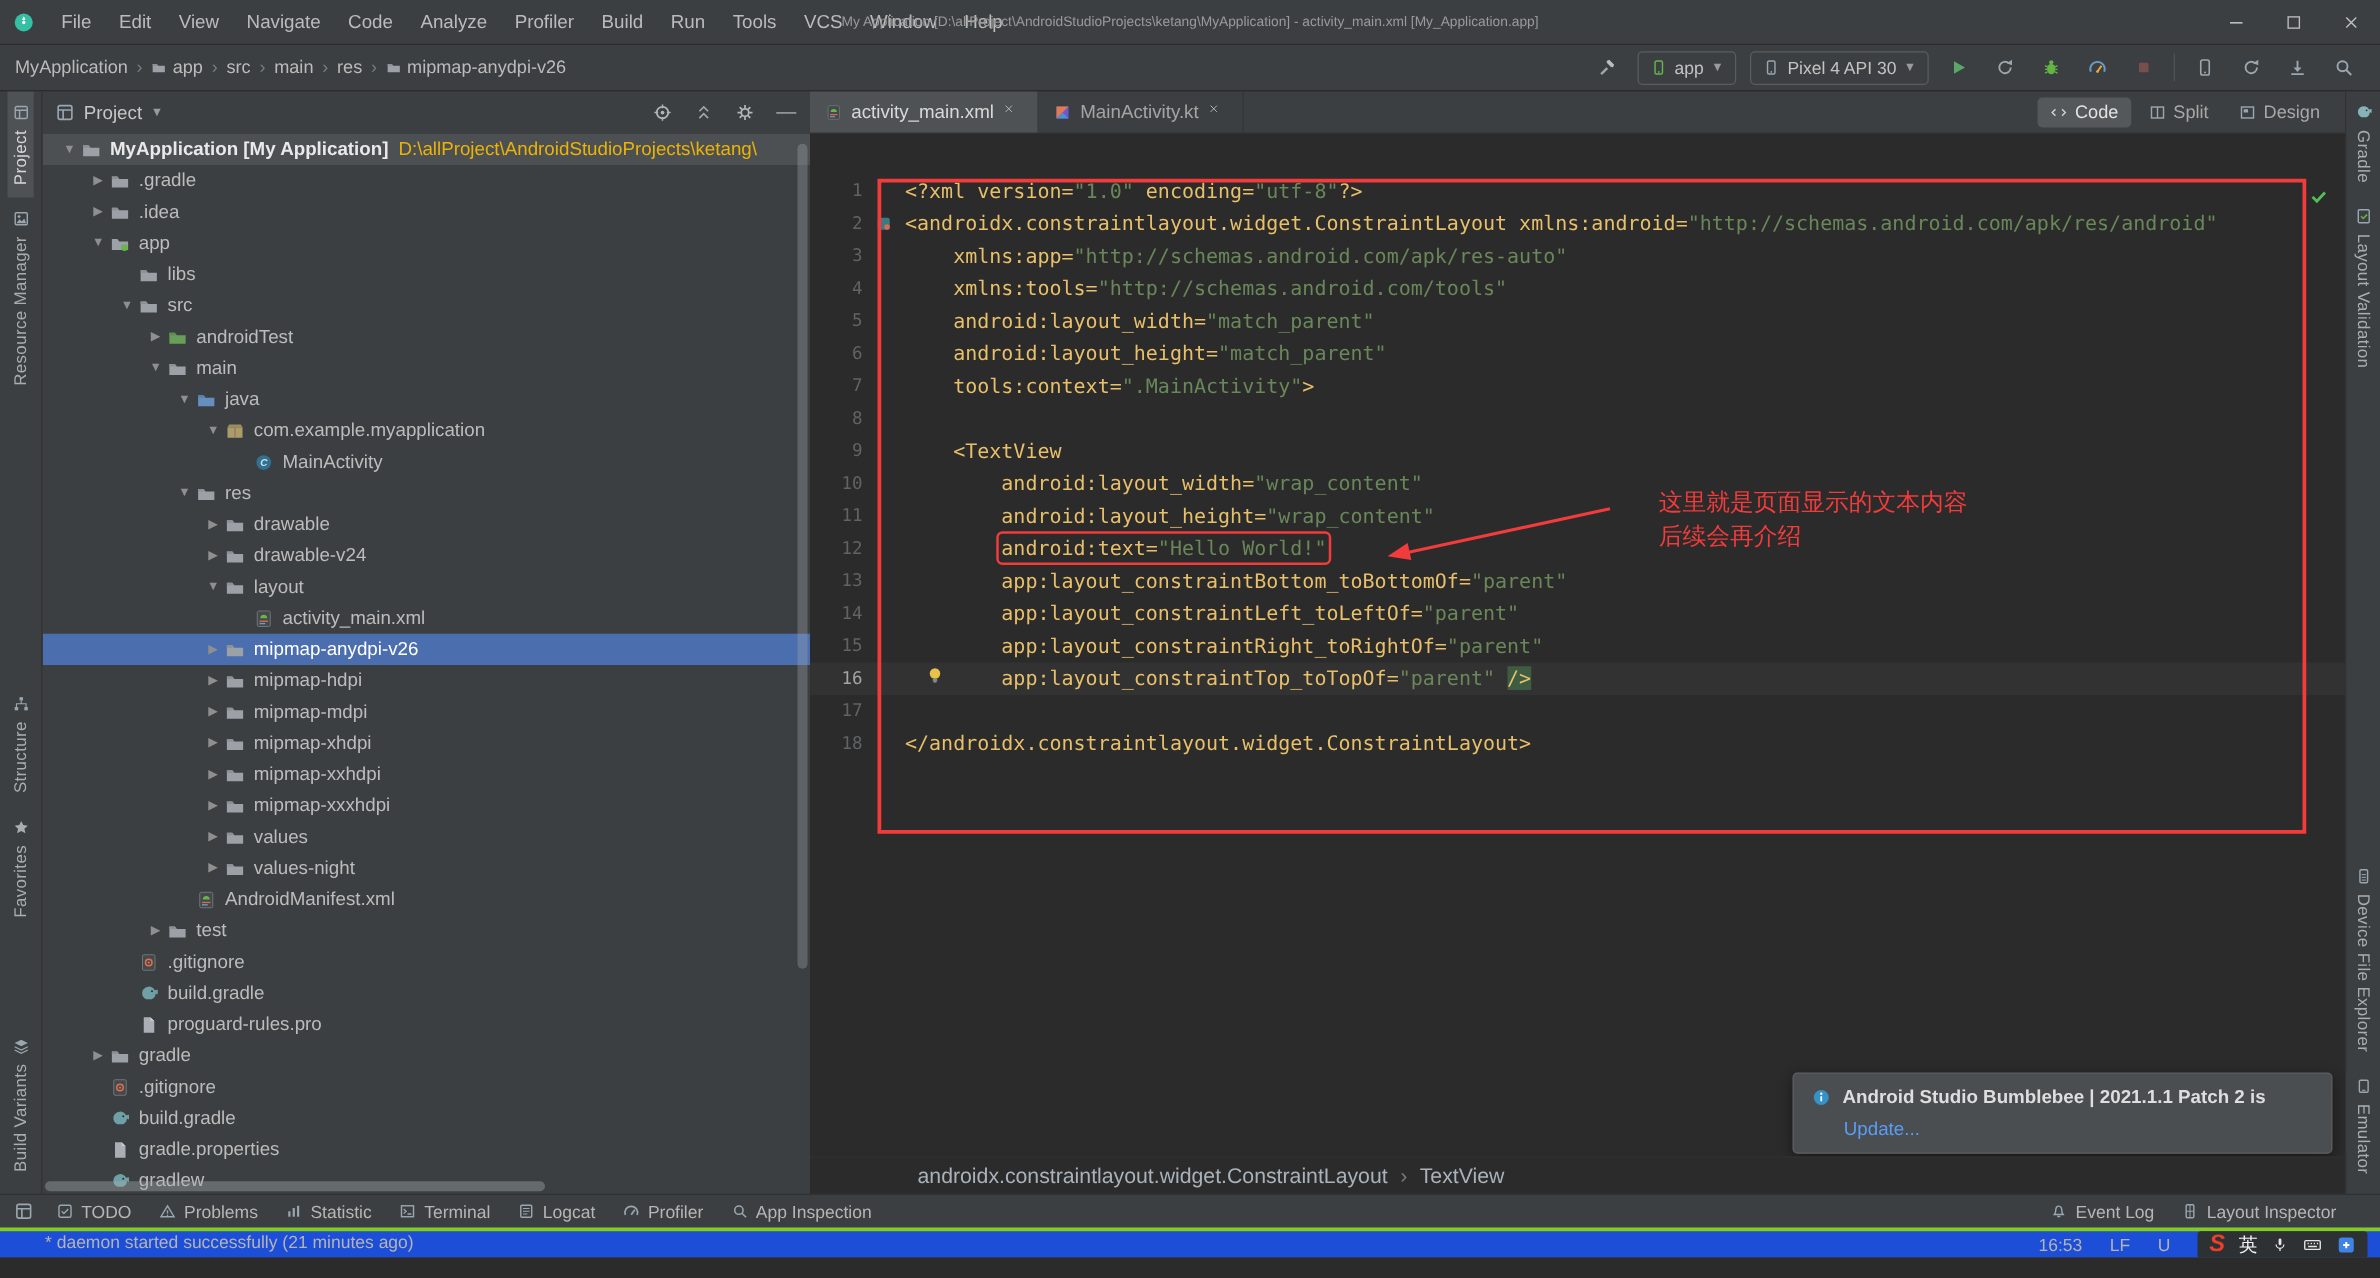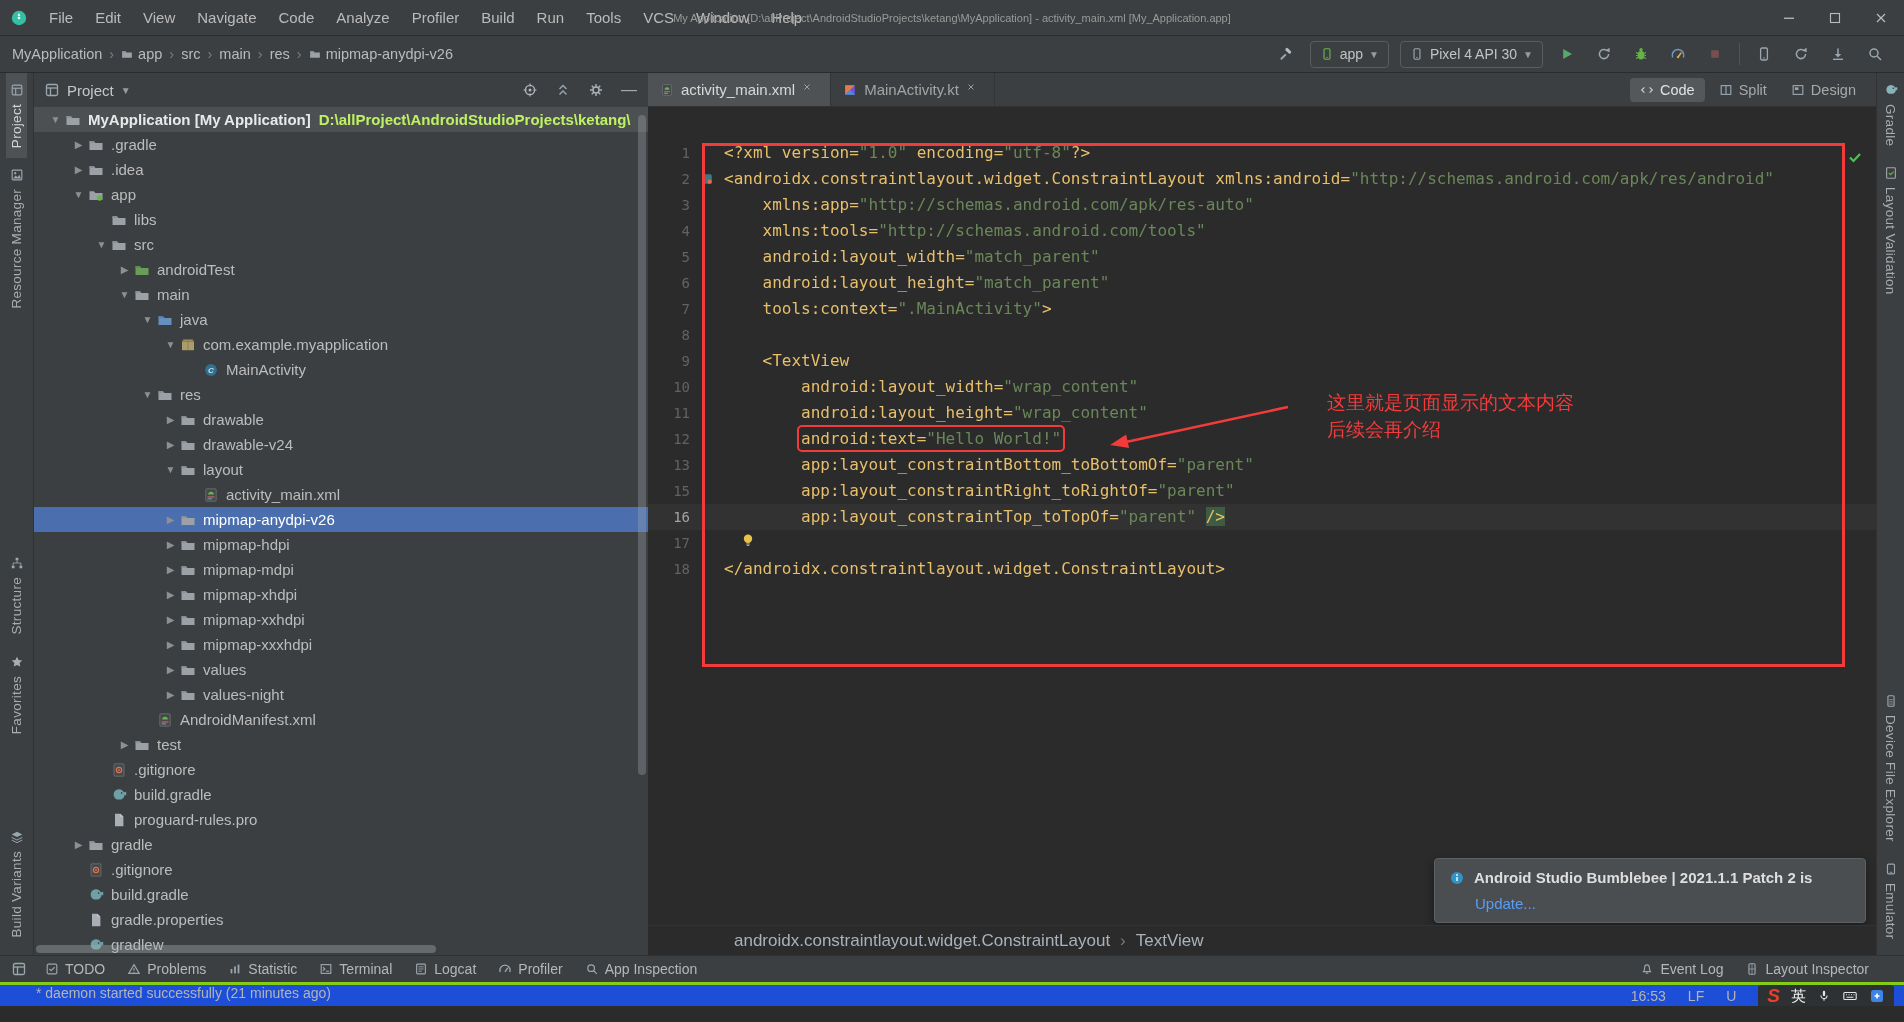--- a/index.html
+++ b/index.html
@@ -42,21 +42,21 @@
 #project-panel{position:absolute;left:34px;top:73px;width:614px;bottom:51px;background:#3c3f41;overflow:hidden}
 .pp-header{height:34px;display:flex;align-items:center;padding:0 10px;gap:7px;color:#c7c7c7;font-size:15px}
 .pp-header .sp{flex:1}
 .pp-hicon{display:inline-flex;width:18px;height:18px;align-items:center;justify-content:center;margin-left:8px}
 #project-tree{position:relative;height:calc(100% - 34px);overflow:hidden}
 .tree-row{display:flex;align-items:center;height:25px;white-space:nowrap;color:#bcbcbc;cursor:default}
 .tree-row.selected{background:#4b6eaf;color:#fff}
 .tree-row.rootrow{background:#4c5052;color:#e9e9e9;font-weight:bold}
 .chev{width:19px;color:#8f8f8f;font-size:10px;text-align:center;flex:none}
 .ticon{margin-right:7px}
-.tpath{color:#bef264;font-weight:bold;margin-left:8px}
+.tpath{color:#eab308;font-weight:normal;margin-left:8px}
 .pp-vscroll{position:absolute;right:2px;top:8px;width:8px;height:660px;background:rgba(169,175,179,.32);border-radius:4px}
 .pp-hscroll{position:absolute;left:2px;bottom:2px;height:8px;width:400px;background:rgba(169,175,179,.38);border-radius:4px}
 
 
 #editor-area{position:absolute;left:648px;top:73px;width:1228px;bottom:51px;display:flex;flex-direction:column;background:#2b2b2b}
 .tabbar{height:34px;background:#3c3f41;border-bottom:1px solid #323232;display:flex;align-items:center;padding-right:10px;flex:none}
 #editor-tabs{display:flex;height:100%}
 .ed-tab{display:flex;align-items:center;gap:7px;padding:0 12px;border-right:1px solid #333638;color:#a4a4a4;font-size:15px}
 .ed-tab.active{background:#4e5254;color:#d8d8d8}
 .tab-close svg{width:10px;height:10px}
@@ -830,20 +830,21 @@
           <div class="code-line"><span class="line-number">4</span><span class="gutter-col"></span><span class="code-text"><span class="tk-y">    xmlns:tools=</span><span class="tk-s">"http://schemas.android.com/tools"</span></span></div>
           <div class="code-line"><span class="line-number">5</span><span class="gutter-col"></span><span class="code-text"><span class="tk-y">    android:layout_width=</span><span class="tk-s">"match_parent"</span></span></div>
           <div class="code-line"><span class="line-number">6</span><span class="gutter-col"></span><span class="code-text"><span class="tk-y">    android:layout_height=</span><span class="tk-s">"match_parent"</span></span></div>
           <div class="code-line"><span class="line-number">7</span><span class="gutter-col"></span><span class="code-text"><span class="tk-y">    tools:context=</span><span class="tk-s">".MainActivity"</span><span class="tk-y">&gt;</span></span></div>
           <div class="code-line"><span class="line-number">8</span><span class="gutter-col"></span><span class="code-text"></span></div>
           <div class="code-line"><span class="line-number">9</span><span class="gutter-col"></span><span class="code-text"><span class="tk-y">    &lt;TextView</span></span></div>
           <div class="code-line"><span class="line-number">10</span><span class="gutter-col"></span><span class="code-text"><span class="tk-y">        android:layout_width=</span><span class="tk-s">"wrap_content"</span></span></div>
           <div class="code-line"><span class="line-number">11</span><span class="gutter-col"></span><span class="code-text"><span class="tk-y">        android:layout_height=</span><span class="tk-s">"wrap_content"</span></span></div>
           <div class="code-line"><span class="line-number">12</span><span class="gutter-col"></span><span class="code-text"><span class="tk-y">        </span><span class="annotation-box"><span class="tk-y">android:text=</span><span class="tk-s">"Hello World!"</span></span></span></div>
           <div class="code-line"><span class="line-number">13</span><span class="gutter-col"></span><span class="code-text"><span class="tk-y">        app:layout_constraintBottom_toBottomOf=</span><span class="tk-s">"parent"</span></span></div>
+          <div class="code-line"><span class="line-number">14</span><span class="gutter-col"></span><span class="code-text"><span class="tk-y">        app:layout_constraintLeft_toLeftOf=</span><span class="tk-s">"parent"</span></span></div>
           <div class="code-line"><span class="line-number">15</span><span class="gutter-col"></span><span class="code-text"><span class="tk-y">        app:layout_constraintRight_toRightOf=</span><span class="tk-s">"parent"</span></span></div>
           <div class="code-line caret-line"><span class="line-number">16</span><span class="gutter-col"></span><span class="code-text"><span class="tk-y">        app:layout_constraintTop_toTopOf=</span><span class="tk-s">"parent"</span><span class="tk-d"> </span><span class="tk-h">/&gt;</span></span></div>
           <div class="code-line"><span class="line-number">17</span><span class="gutter-col"></span><span class="code-text"></span></div>
           <div class="code-line"><span class="line-number">18</span><span class="gutter-col"></span><span class="code-text"><span class="tk-y">&lt;/androidx.constraintlayout.widget.ConstraintLayout&gt;</span></span></div>
         </div>
 
       <div class="red-rect"></div>
       <div class="cn-note">
         <div>这里就是页面显示的文本内容</div>
         <div>后续会再介绍</div>

